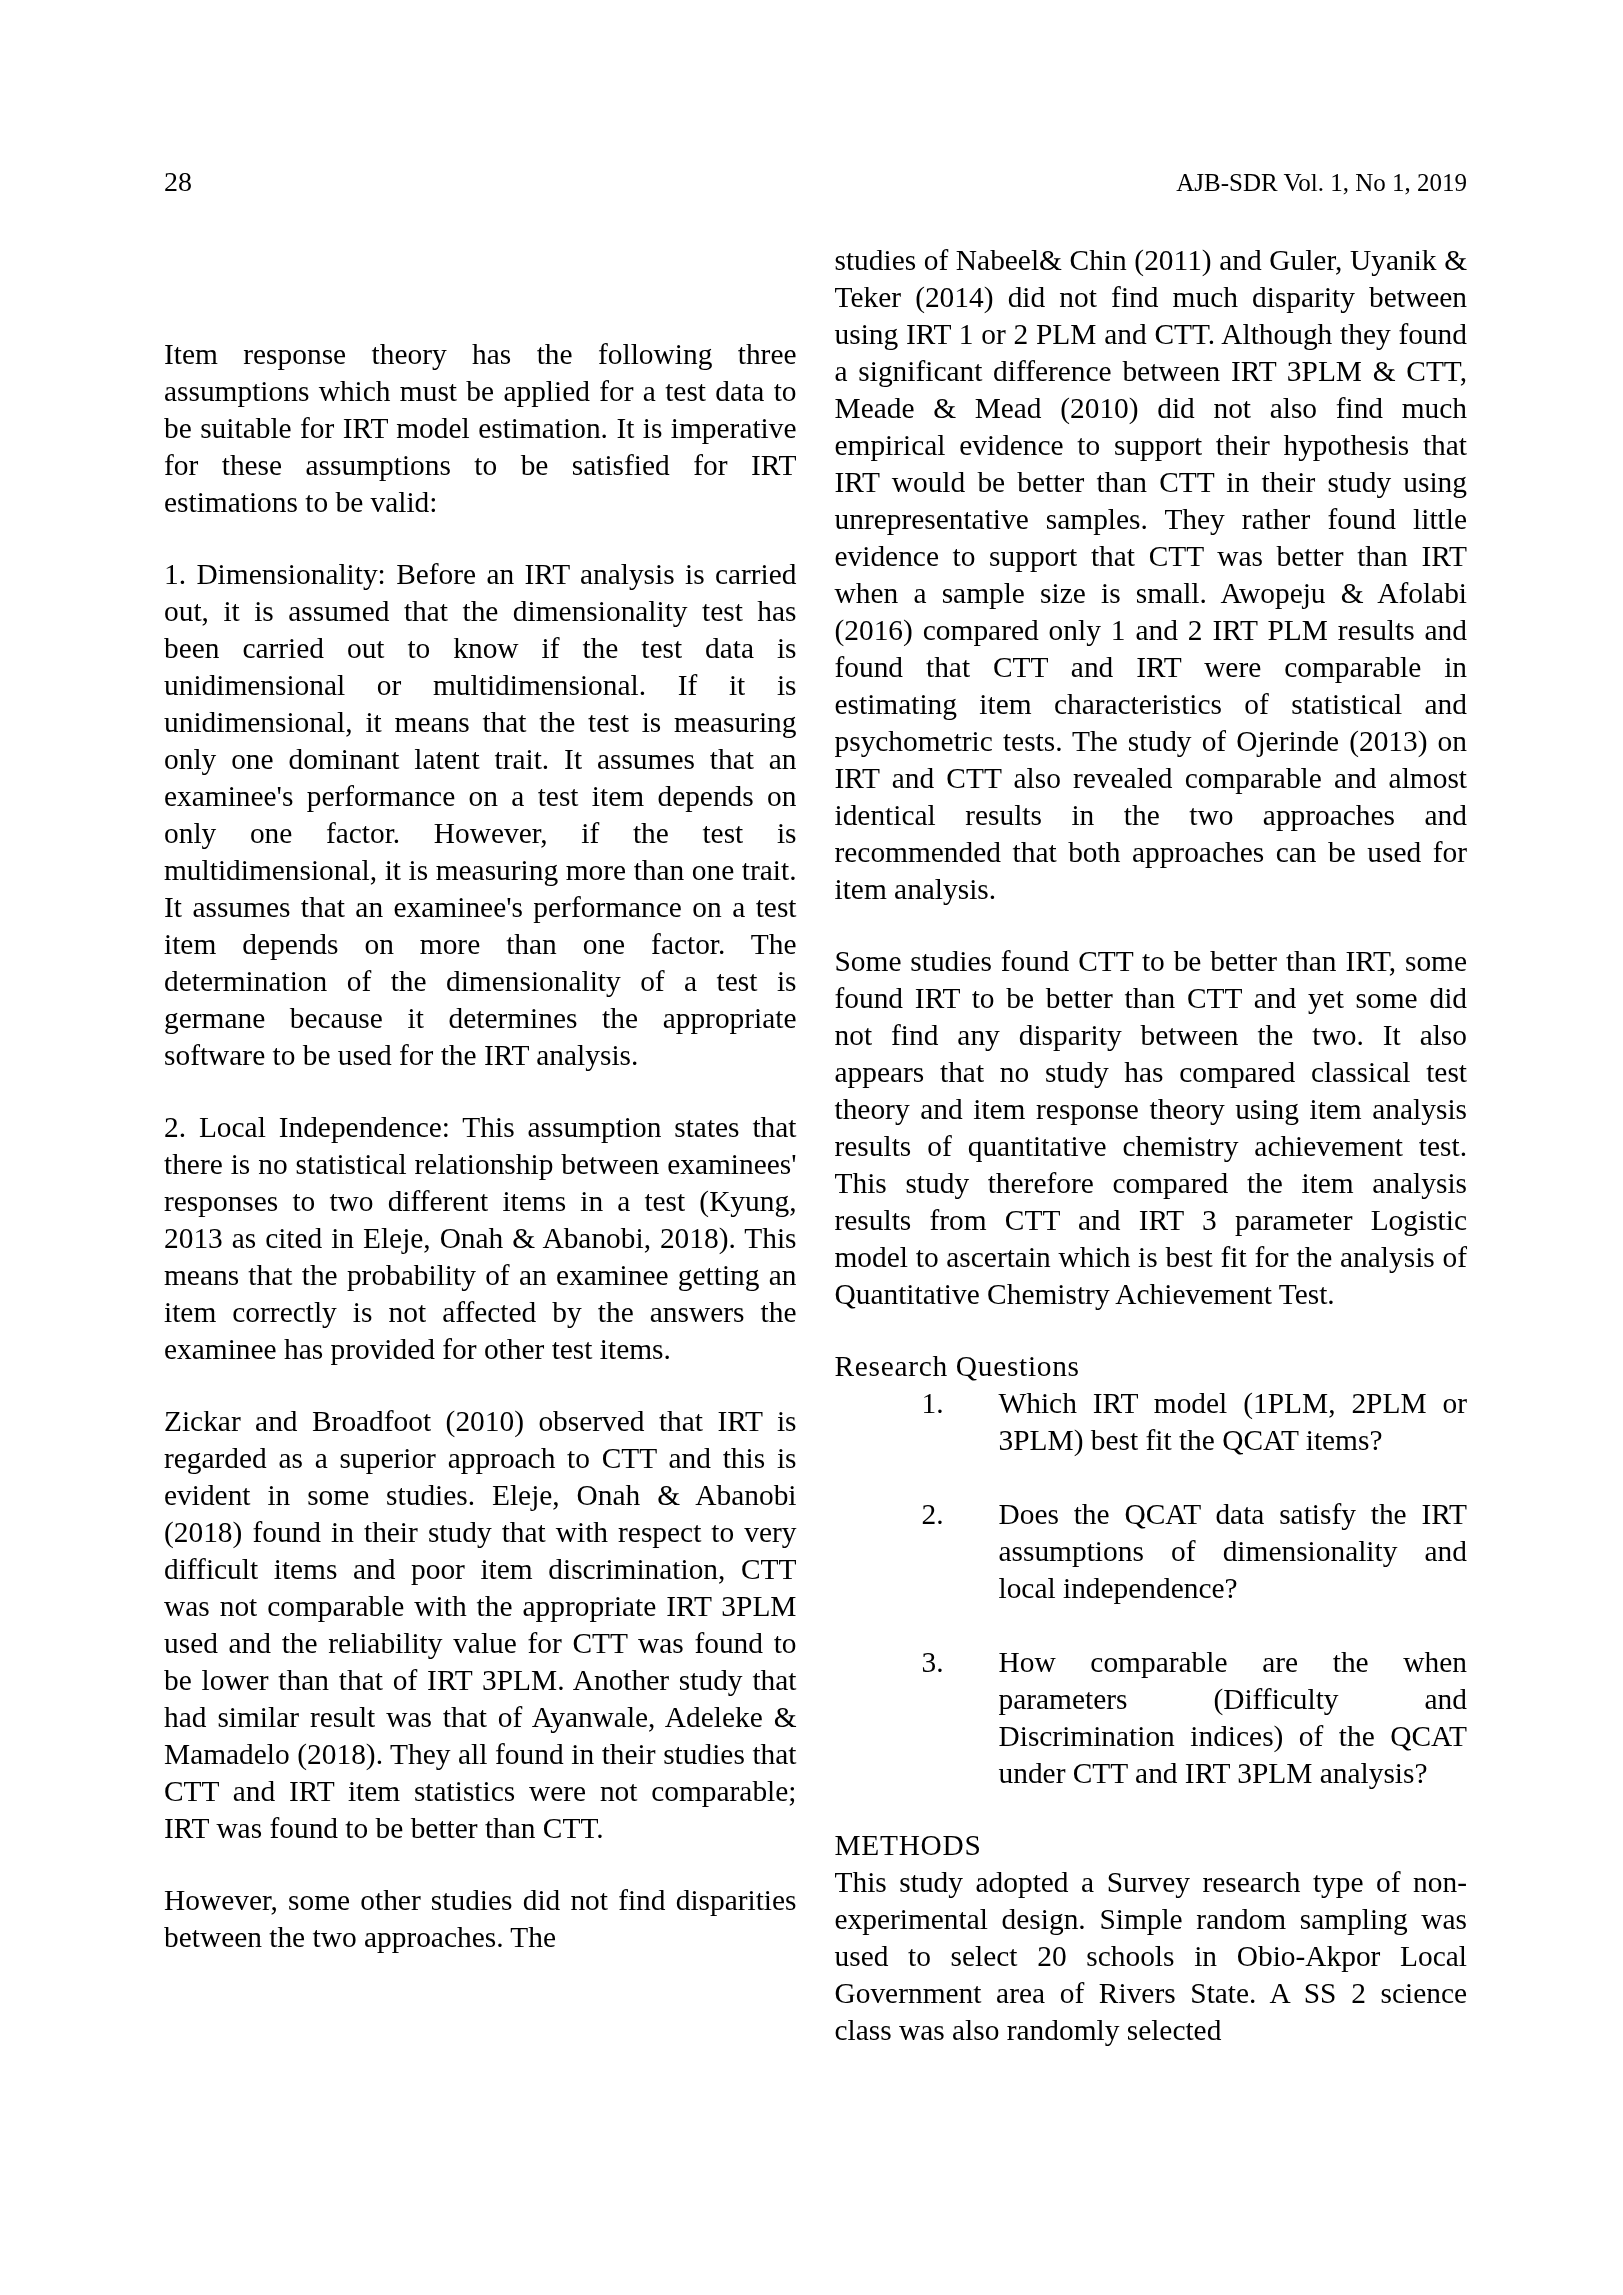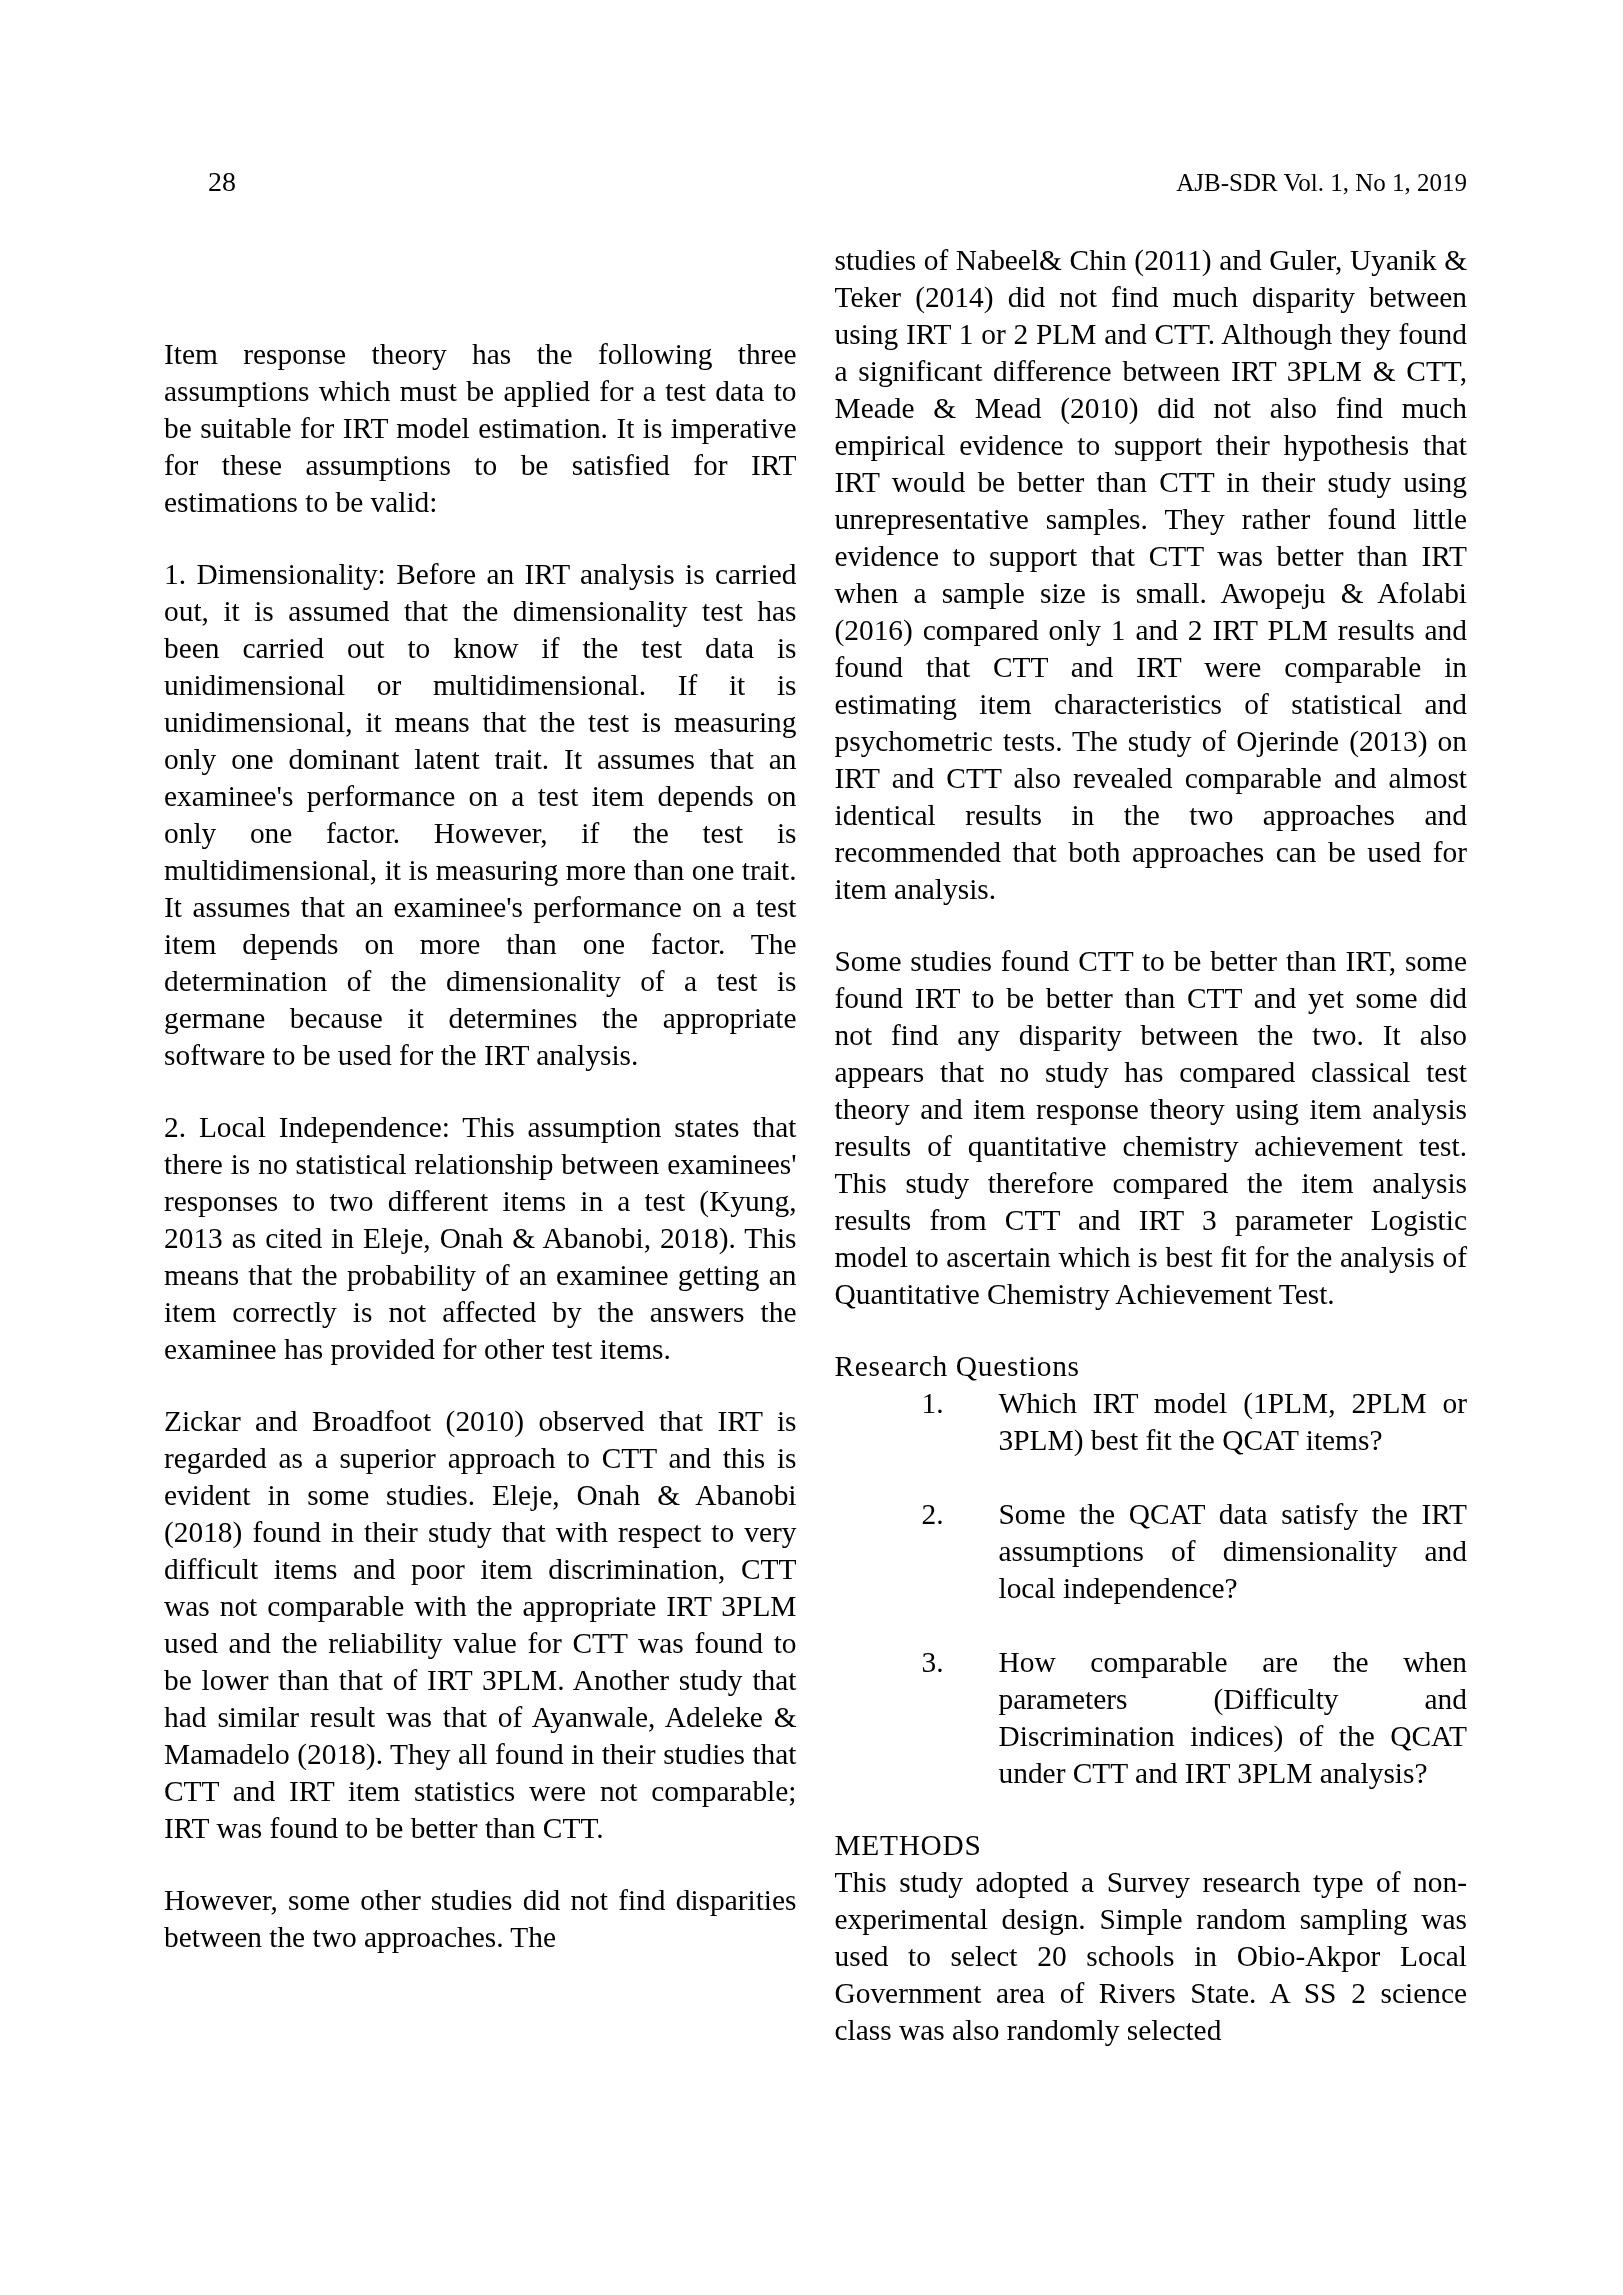--- a/index.html
+++ b/index.html
@@ -19,21 +19,20 @@
   .content {
     position: absolute;
     left: 164px;
     top: 165px;
     width: 1303px;
   }
   .page-header {
     display: flex;
     justify-content: space-between;
     align-items: baseline;
-    margin-left: 44px;
   }
   .page-number {
     font-size: 28px;
     line-height: 33px;
   }
   .journal-ref {
     font-size: 25px;
     line-height: 33px;
   }
   .columns {
@@ -113,21 +112,21 @@
 
         <h2 class="section-heading">Research Questions</h2>
 
         <div class="rq-list">
           <div class="rq-item">
             <span class="rq-num">1.</span>
             <span>Which IRT model (1PLM, 2PLM or 3PLM) best fit the QCAT items?</span>
           </div>
           <div class="rq-item">
             <span class="rq-num">2.</span>
-            <span>Some the QCAT data satisfy the IRT assumptions of dimensionality and local independence?</span>
+            <span>Does the QCAT data satisfy the IRT assumptions of dimensionality and local independence?</span>
           </div>
           <div class="rq-item">
             <span class="rq-num">3.</span>
             <span>How comparable are the when parameters (Difficulty and Discrimination indices) of the QCAT under CTT and IRT 3PLM analysis?</span>
           </div>
         </div>
 
         <h2 class="section-heading">METHODS</h2>
         <p class="body-par methods-par">This study adopted a Survey research type of non-experimental design.  Simple random sampling was used to select 20 schools in Obio-Akpor Local Government area of Rivers State. A SS 2 science class was also randomly selected</p>
       </div>

